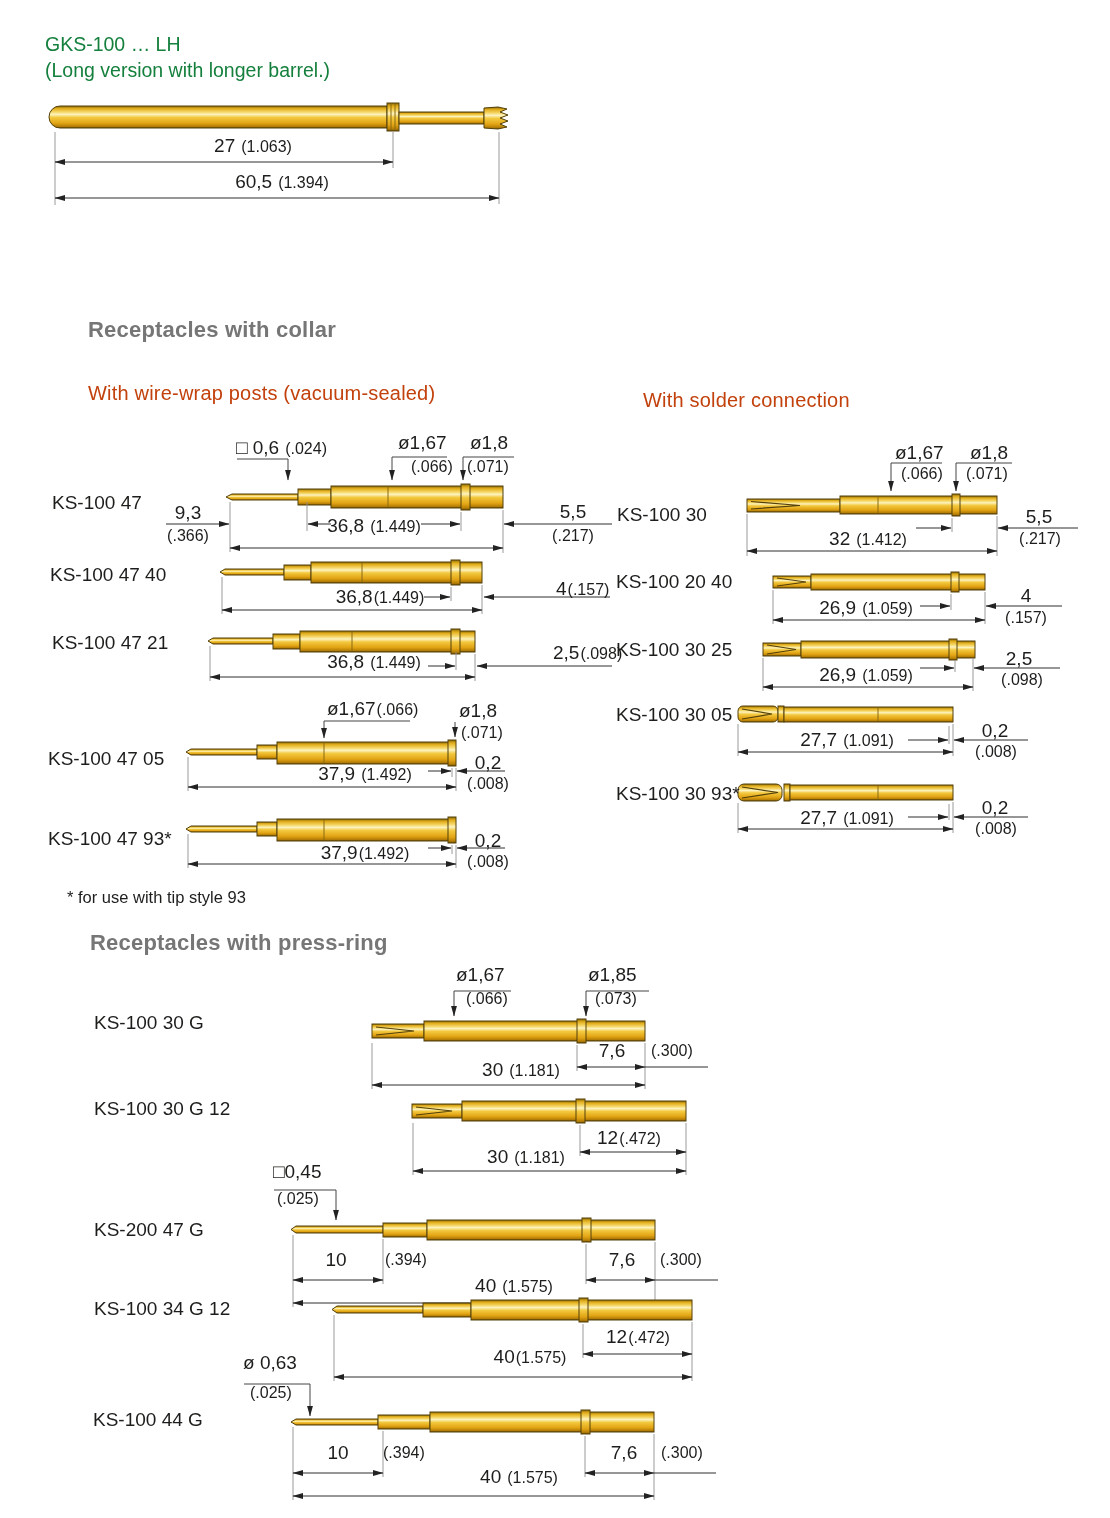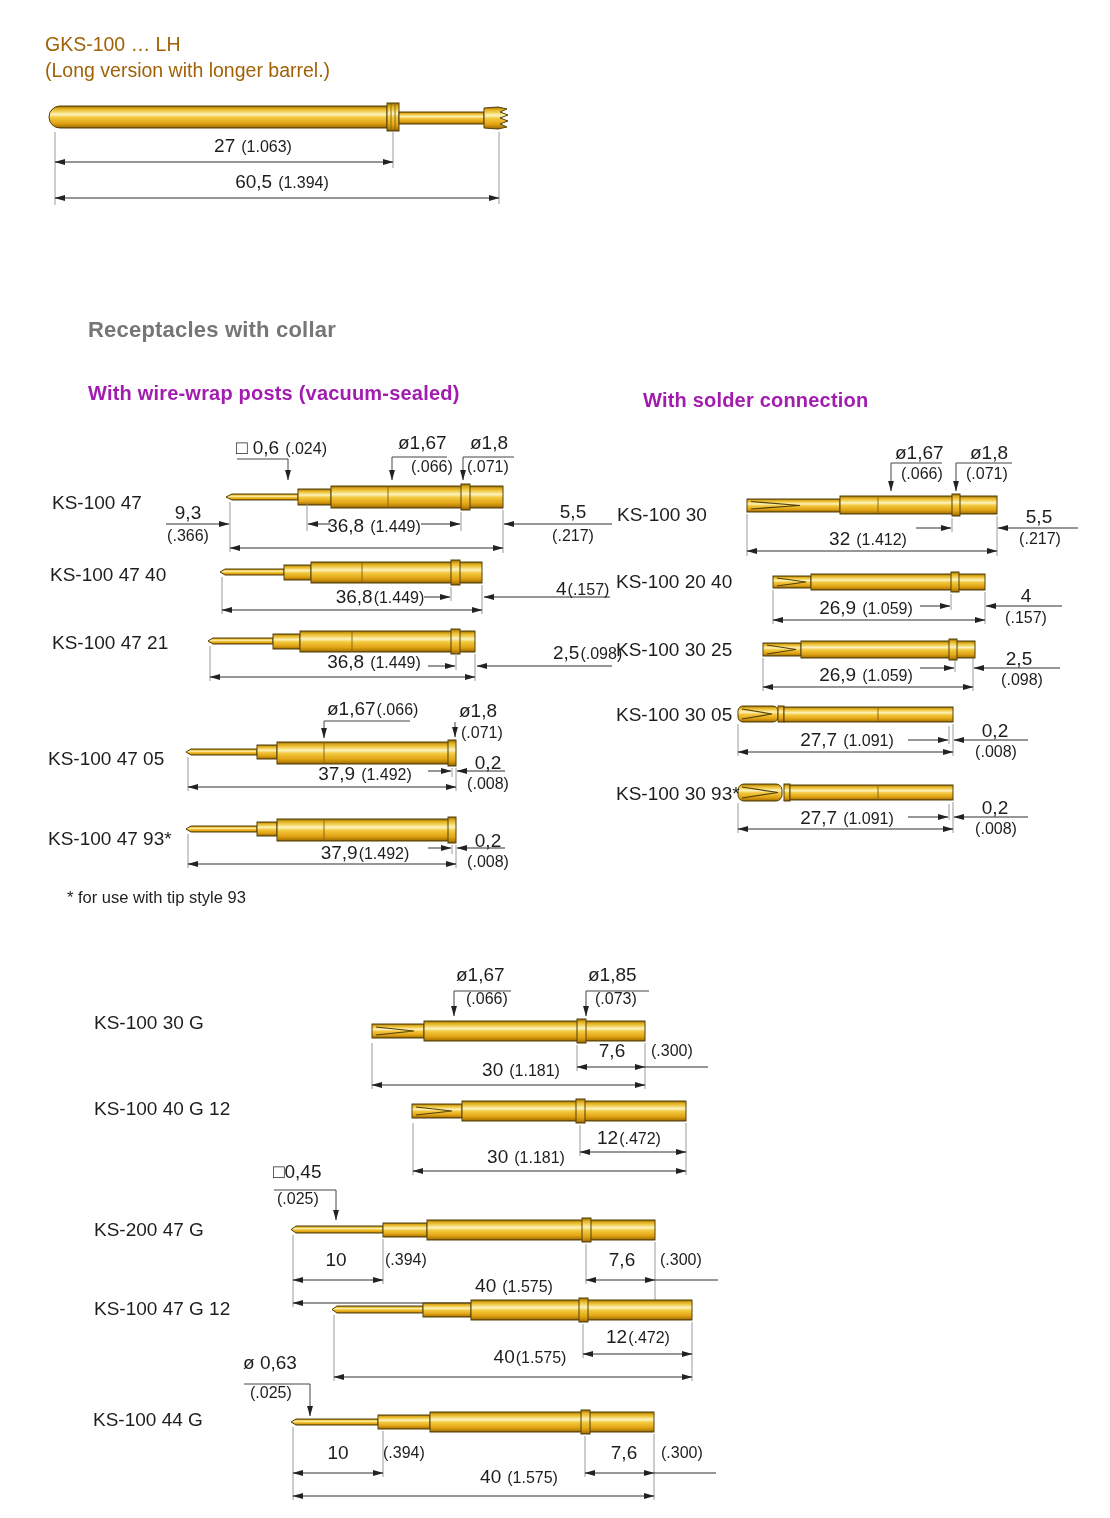--- a/index.html
+++ b/index.html
@@ -6,23 +6,23 @@
   .page{position:relative;width:1110px;height:1518px;background:#ffffff;
         font-family:"Liberation Sans",sans-serif;overflow:hidden;}
   svg.art{position:absolute;left:0;top:0;}
   .t{position:absolute;white-space:nowrap;color:#1d1d1b;line-height:1.05;}
   .c{transform:translateX(-50%);}
   .num{font-size:19px;}
   .inch{font-size:16px;}
   .t .inch{margin-left:1px;}
   .t.sp .inch{margin-left:6px;}
   .lbl{font-size:19px;}
-  .title{font-size:19.5px;color:#a16207;}
+  .title{font-size:19.5px;color:#15803d;}
   .h1{font-size:22px;font-weight:700;color:#767676;letter-spacing:.2px;}
-  .h2{font-size:20px;font-weight:700;color:#a21caf;letter-spacing:.2px;}
+  .h2{font-size:20px;font-weight:400;color:#c2410c;letter-spacing:.2px;}
   .fn{font-size:16.5px;}
   
   .au{fill:url(#goldg);stroke:#53400a;stroke-width:1;}
   .dv{stroke:#8a6a10;stroke-width:1;}
   .sl{stroke:#53400a;stroke-width:1.2;fill:none;}
   .dl{stroke:#2f2f2f;stroke-width:1;fill:none;}
   .xl{stroke:#8f8f8f;stroke-width:.9;}
   .ld{stroke:#444;stroke-width:1;fill:none;}
 </style>
 </head>
@@ -284,20 +284,21 @@
 <span class="t title" style="left:45px;top:34px">GKS-100 … LH</span>
 <span class="t title" style="left:45px;top:60px">(Long version with longer barrel.)</span>
 
 <span class="t num c sp" style="left:253px;top:136px"><span>27</span><span class="inch">(1.063)</span></span>
 <span class="t num c sp" style="left:282px;top:172px"><span>60,5</span><span class="inch">(1.394)</span></span>
 
 <span class="t h1" style="left:88px;top:318px">Receptacles with collar</span>
 <span class="t h2" style="left:88px;top:383px">With wire-wrap posts (vacuum-sealed)</span>
 <span class="t h2" style="left:643px;top:390px">With solder connection</span>
 <span class="t fn" style="left:67px;top:889px">* for use with tip style 93</span>
+<span class="t h1" style="left:90px;top:931px">Receptacles with press-ring</span>
 
 <span class="t lbl" style="left:52px;top:493px">KS-100 47</span>
 <span class="t num sp" style="left:236px;top:438px"><span>□ 0,6</span><span class="inch">(.024)</span></span>
 <span class="t num" style="left:398px;top:433px">ø1,67</span>
 <span class="t inch" style="left:411px;top:459px">(.066)</span>
 <span class="t num" style="left:470px;top:433px">ø1,8</span>
 <span class="t inch" style="left:467px;top:459px">(.071)</span>
 <span class="t num c" style="left:188px;top:503px">9,3</span>
 <span class="t inch c" style="left:188px;top:528px">(.366)</span>
 <span class="t num c sp" style="left:374px;top:516px"><span>36,8</span><span class="inch">(1.449)</span></span>
@@ -356,34 +357,34 @@
 
 <span class="t lbl" style="left:94px;top:1013px">KS-100 30 G</span>
 <span class="t num" style="left:456px;top:965px">ø1,67</span>
 <span class="t inch" style="left:466px;top:991px">(.066)</span>
 <span class="t num" style="left:588px;top:965px">ø1,85</span>
 <span class="t inch" style="left:595px;top:991px">(.073)</span>
 <span class="t num c sp" style="left:521px;top:1060px"><span>30</span><span class="inch">(1.181)</span></span>
 <span class="t num c" style="left:612px;top:1041px">7,6</span>
 <span class="t inch" style="left:651px;top:1043px">(.300)</span>
 
-<span class="t lbl" style="left:94px;top:1099px">KS-100 40 G 12</span>
+<span class="t lbl" style="left:94px;top:1099px">KS-100 30 G 12</span>
 <span class="t num c sp" style="left:526px;top:1147px"><span>30</span><span class="inch">(1.181)</span></span>
 <span class="t num" style="left:597px;top:1128px"><span>12</span><span class="inch">(.472)</span></span>
 
 <span class="t num" style="left:273px;top:1162px">□0,45</span>
 <span class="t inch" style="left:277px;top:1191px">(.025)</span>
 <span class="t lbl" style="left:94px;top:1220px">KS-200 47 G</span>
 <span class="t num c" style="left:336px;top:1250px">10</span>
 <span class="t inch" style="left:385px;top:1252px">(.394)</span>
 <span class="t num c sp" style="left:514px;top:1276px"><span>40</span><span class="inch">(1.575)</span></span>
 <span class="t num c" style="left:622px;top:1250px">7,6</span>
 <span class="t inch" style="left:660px;top:1252px">(.300)</span>
 
-<span class="t lbl" style="left:94px;top:1299px">KS-100 47 G 12</span>
+<span class="t lbl" style="left:94px;top:1299px">KS-100 34 G 12</span>
 <span class="t num c" style="left:530px;top:1347px"><span>40</span><span class="inch">(1.575)</span></span>
 <span class="t num" style="left:606px;top:1327px"><span>12</span><span class="inch">(.472)</span></span>
 
 <span class="t num" style="left:243px;top:1353px">ø 0,63</span>
 <span class="t inch" style="left:250px;top:1385px">(.025)</span>
 <span class="t lbl" style="left:93px;top:1410px">KS-100 44 G</span>
 <span class="t num c" style="left:338px;top:1443px">10</span>
 <span class="t inch" style="left:383px;top:1445px">(.394)</span>
 <span class="t num c sp" style="left:519px;top:1467px"><span>40</span><span class="inch">(1.575)</span></span>
 <span class="t num c" style="left:624px;top:1443px">7,6</span>

